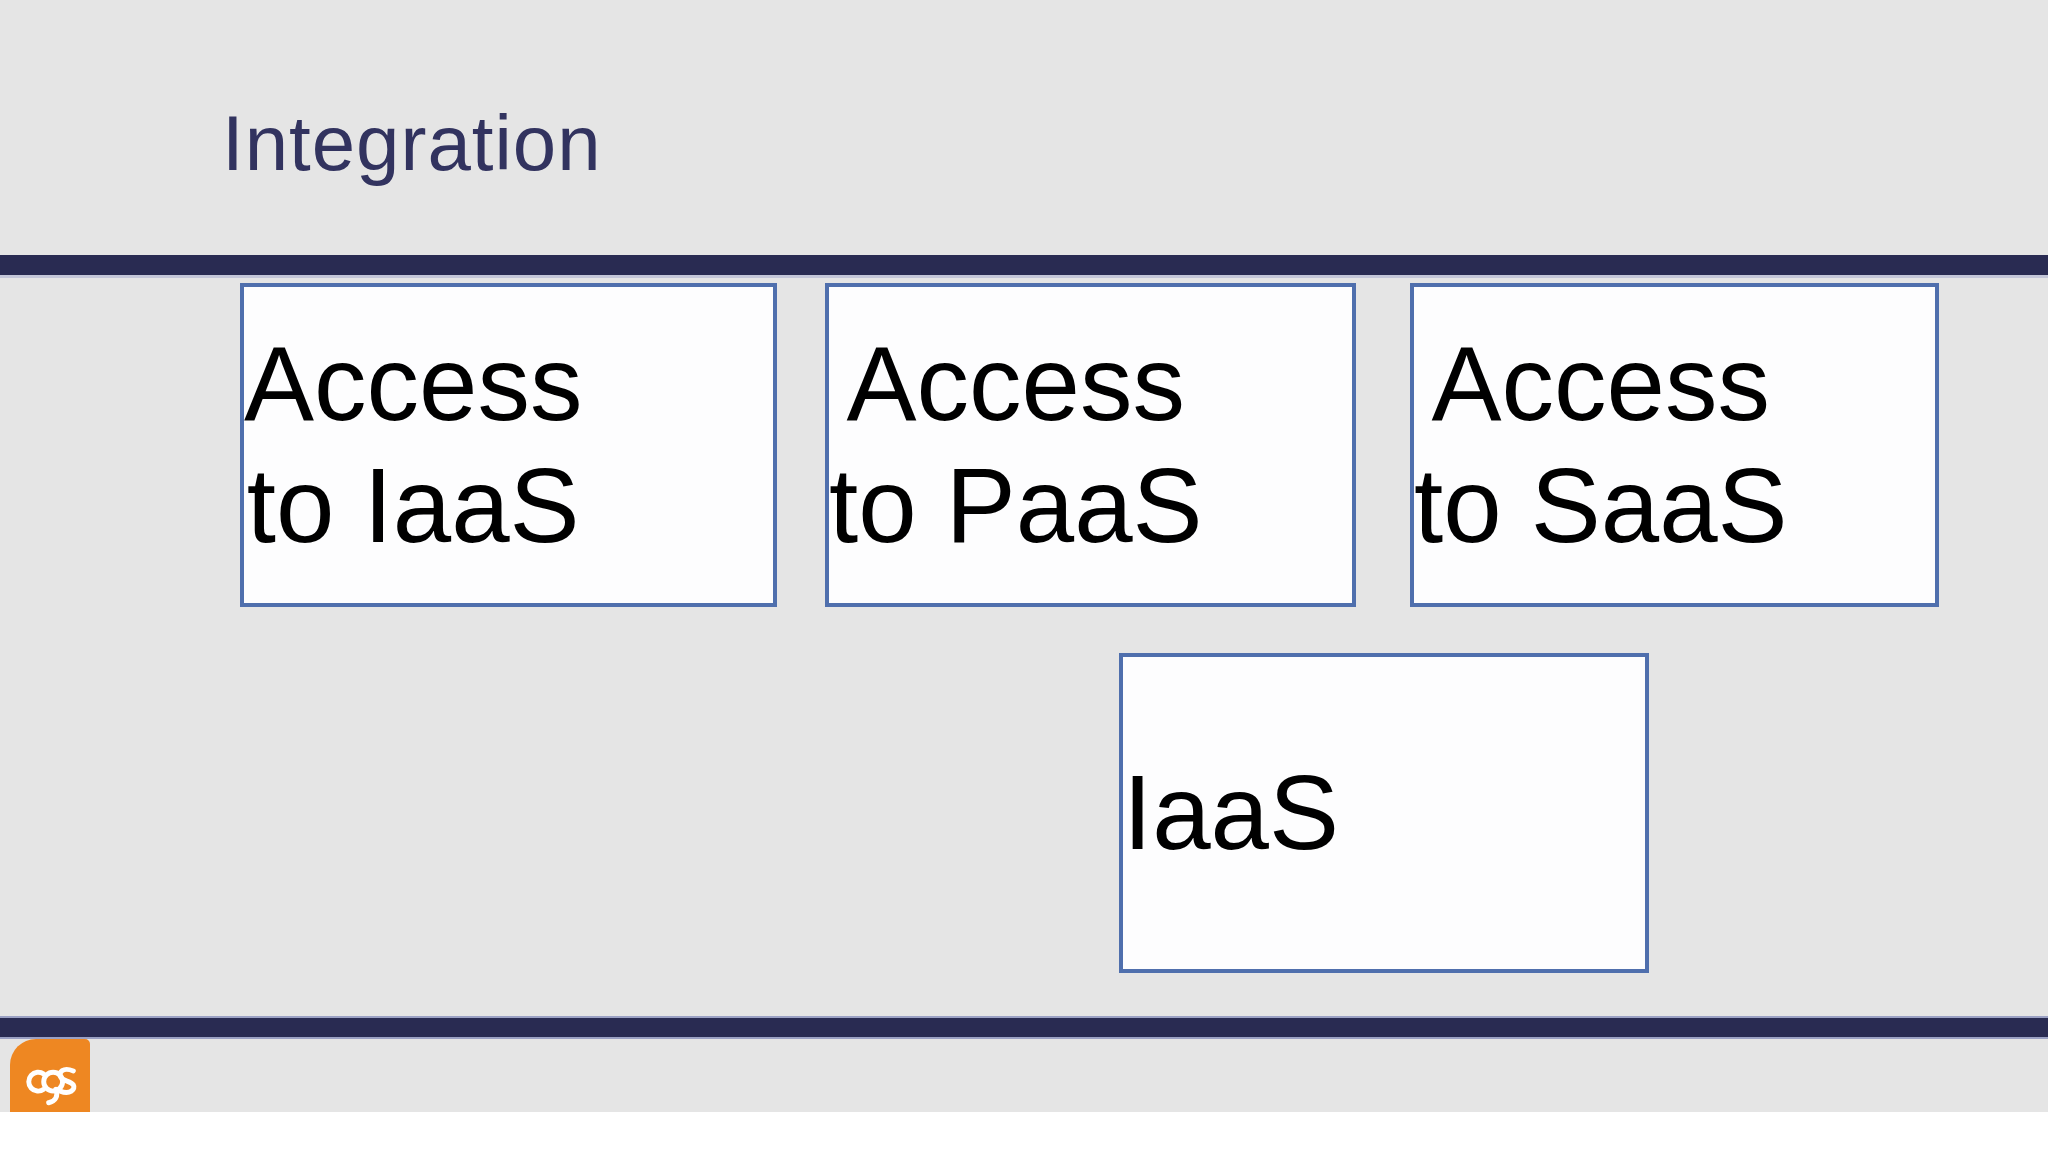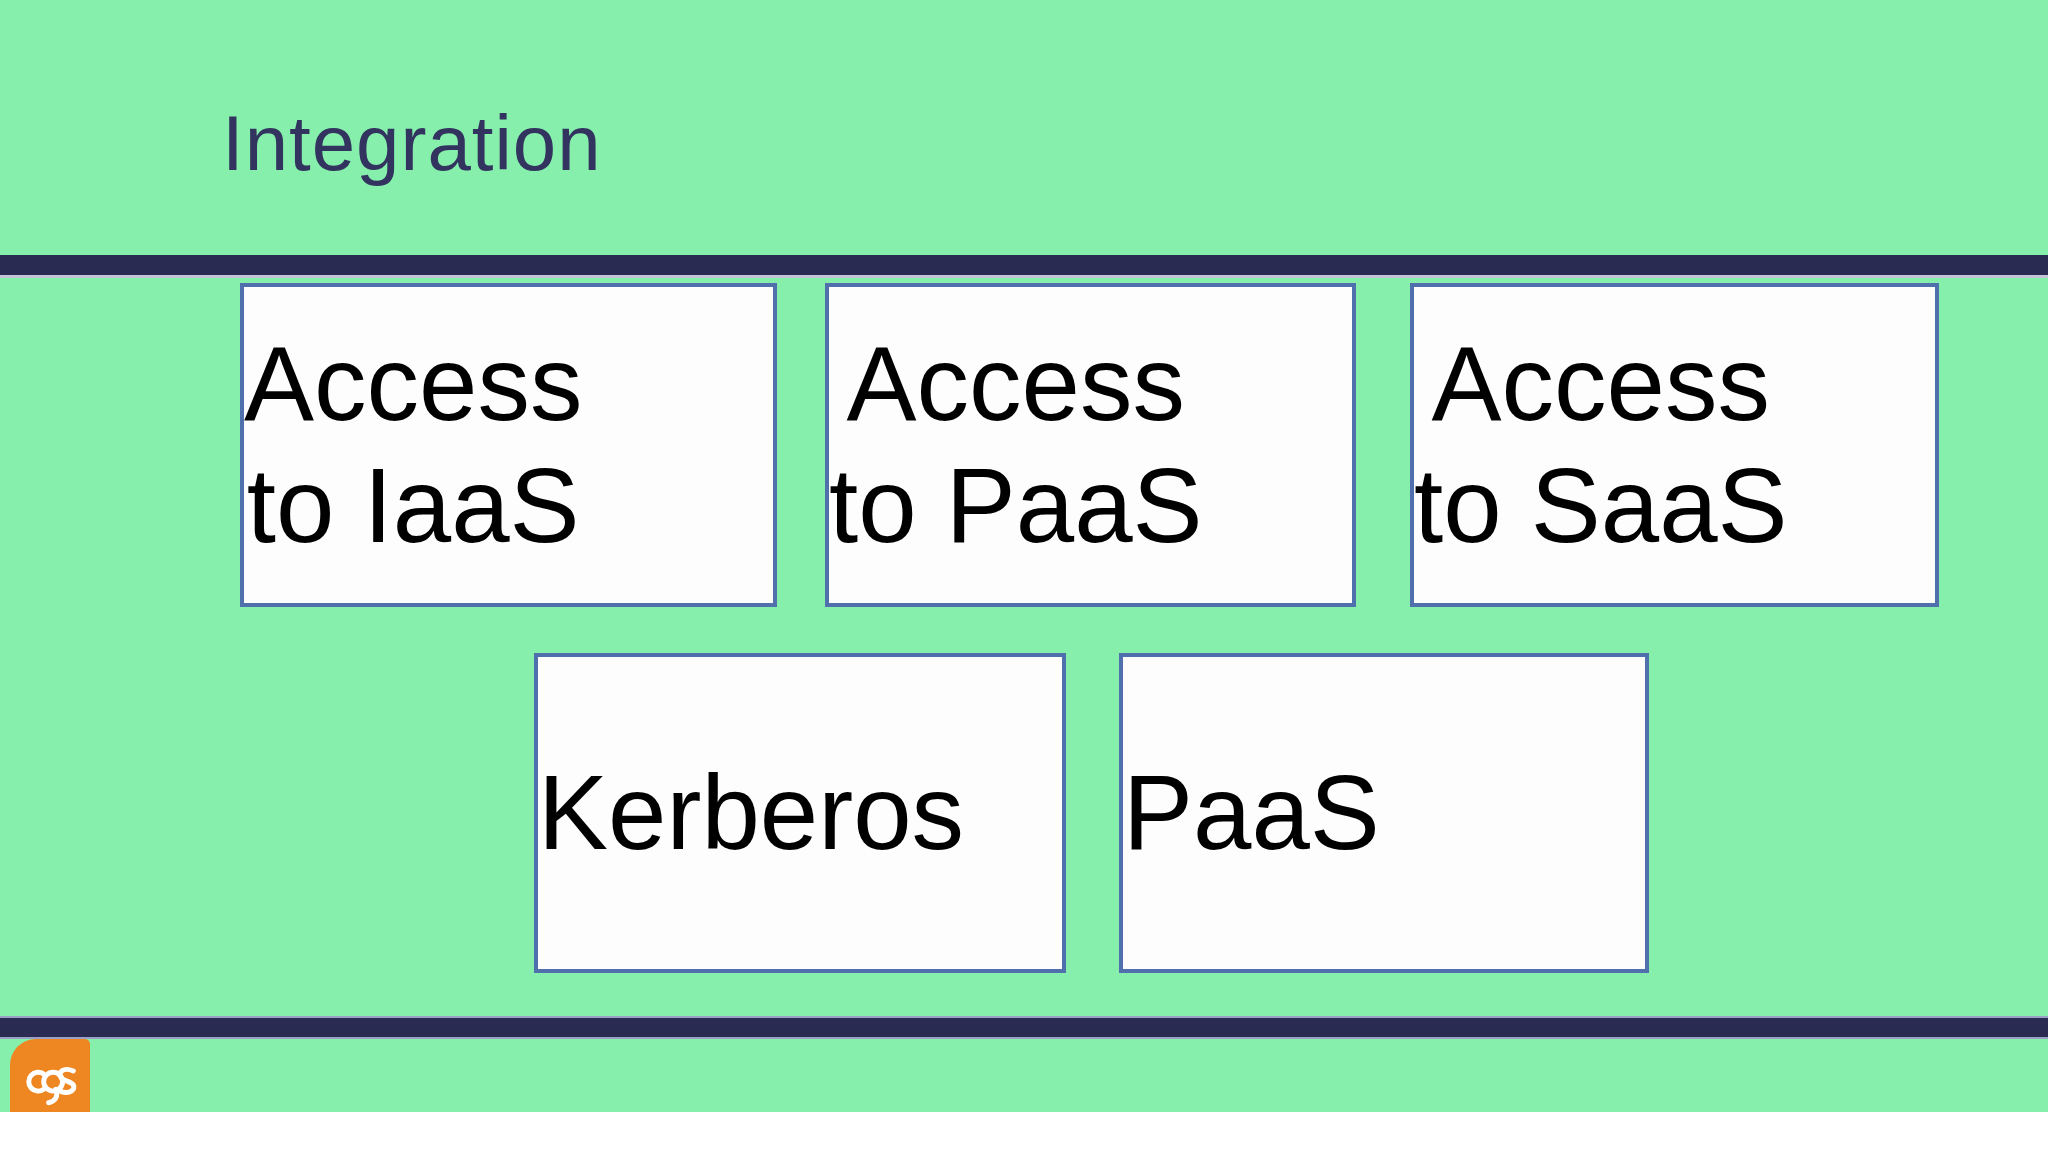--- a/index.html
+++ b/index.html
@@ -1,20 +1,20 @@
 <!DOCTYPE html>
 <html><head>
 <meta charset="utf-8">
 <style>
   html, body { margin: 0; padding: 0; background: #ffffff; }
   .slide {
     position: relative;
     width: 2048px;
     height: 1112px;
-    background: #86efac;
+    background: #e5e5e5;
     overflow: hidden;
     font-family: "Liberation Sans", sans-serif;
     text-decoration: underline;
   }
   .slide-title {
     position: absolute;
     left: 222px;
     top: 98px;
     font-size: 78px;
     font-weight: 400;
@@ -102,26 +102,23 @@
   <div class="box box-paas">
     <span>Access
 to PaaS</span>
   </div>
 
   <div class="box box-saas">
     <span>Access
 to SaaS</span>
   </div>
 
-  <div class="box box-kerberos">
-    <span>Kerberos</span>
-  </div>
 
   <div class="box box-java">
-    <span>PaaS</span>
+    <span>IaaS</span>
   </div>
 
   <div class="bar bar-footer-upper"></div>
 
   <div class="cps-logo">
     <span class="sr-only">cps</span>
     <svg width="72" height="70" viewBox="0 0 80 78" fill="none" stroke="#ffffff" stroke-width="5.5" stroke-linecap="round" stroke-linejoin="round">
 
       <path d="M 33,33.5 A 10.5,10.5 0 1 0 33,50.5"></path>
 

